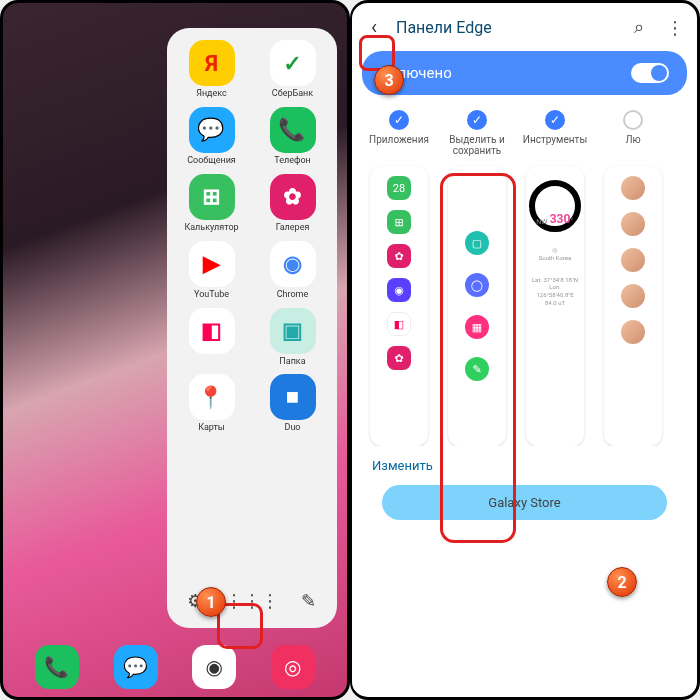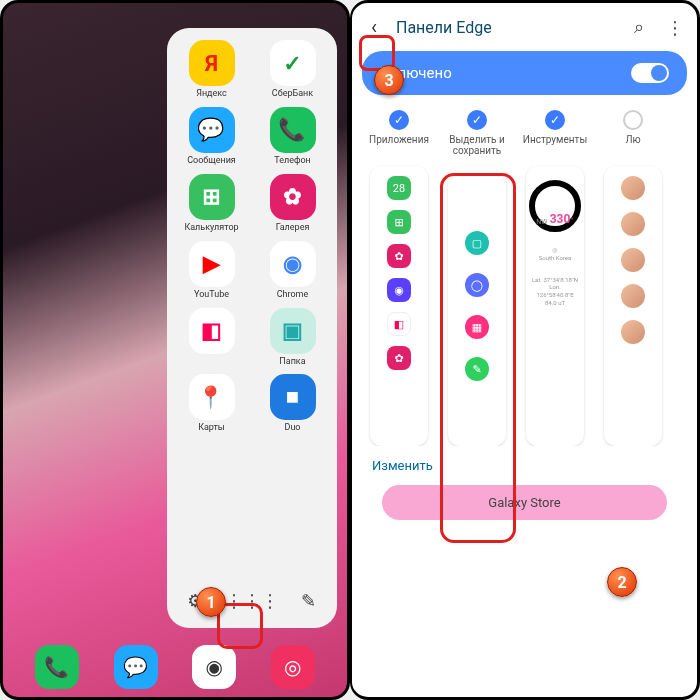--- a/index.html
+++ b/index.html
@@ -31,21 +31,21 @@
 .chk{width:20px;height:20px;border-radius:50%;background:#3b7bff;display:flex;align-items:center;justify-content:center;color:#fff;font-size:12px}
 .chk.off{background:#fff;border:2px solid #ccc}
 .plbl{font-size:10px;color:#555;text-align:center;margin-top:4px;line-height:1.1;height:24px}
 .pprev{width:58px;height:280px;background:#fff;border-radius:12px;margin-top:8px;box-shadow:0 1px 3px rgba(0,0,0,.15);display:flex;flex-direction:column;align-items:center;padding:10px 4px;gap:10px}
 .mini{width:24px;height:24px;border-radius:8px;display:flex;align-items:center;justify-content:center;font-size:11px;color:#fff}
 .mini.c{border-radius:50%}
 .compass{width:52px;height:52px;border:6px solid #000000;border-radius:50%;display:flex;align-items:flex-end;justify-content:center;font-size:9px;color:#666;margin-top:4px}
 .ctext{font-size:6px;color:#999;text-align:center;line-height:1.3;margin-top:4px}
 .ppl .av{width:24px;height:24px;border-radius:50%;background:linear-gradient(135deg,#f0c0a0,#d09070)}
 .edit{color:#0369a1;font-size:13px;padding:12px 20px}
-.store{background:#f9a8d4;border-radius:18px;padding:10px;text-align:center;font-size:13px;color:#444;margin:0 30px}
+.store{background:#7dd3fc;border-radius:18px;padding:10px;text-align:center;font-size:13px;color:#444;margin:0 30px}
 </style>
 </head>
 <body>
 
 <div class="wrap">
 <div class="pane left">
   <div class="edge-panel">
     <div class="app-grid" id="appgrid">
           <div class="app">
             <div class="app-ic" style="background:#ffce00;color:#e20">Я</div>

